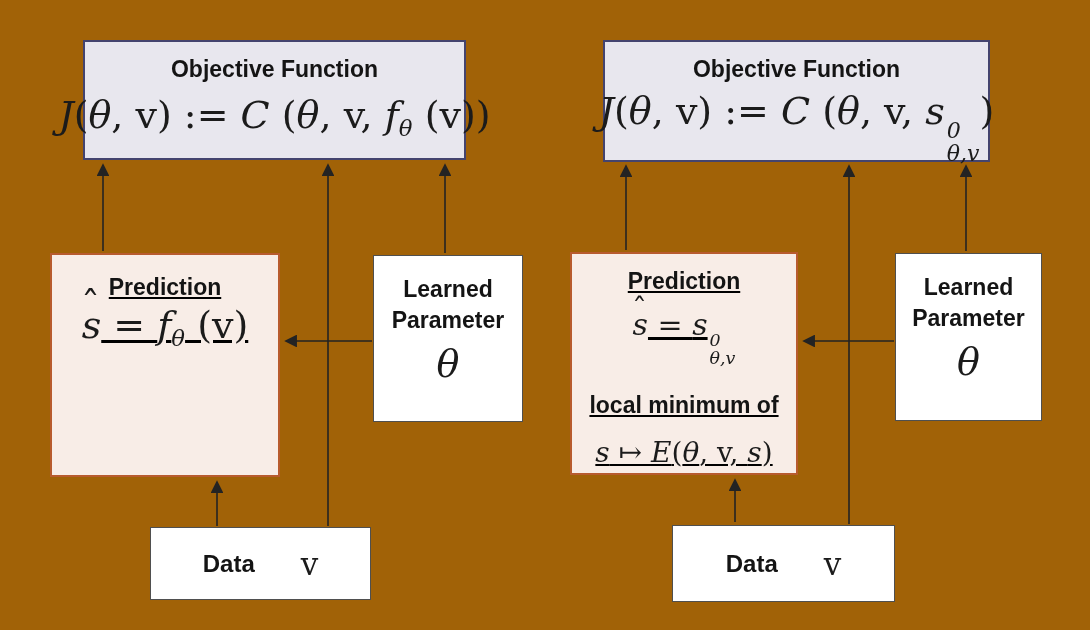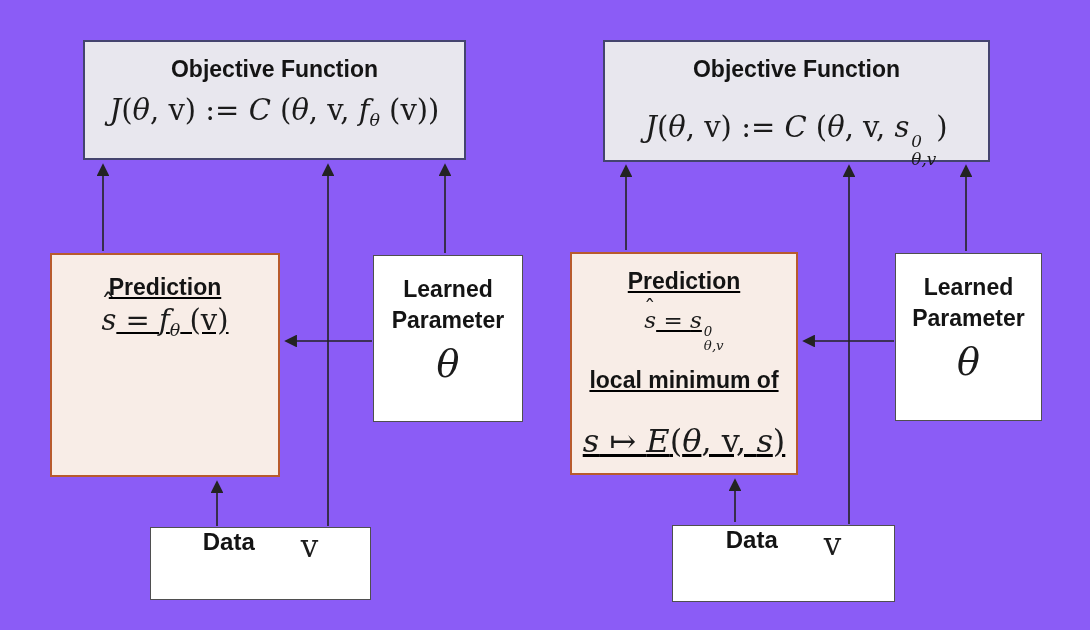--- a/index.html
+++ b/index.html
@@ -1,20 +1,20 @@
 <!DOCTYPE html>
 <html style="--objective_fill: #e8e7ee; --objective_border: #44446e; --prediction_fill: #f8ede7; --prediction_border: #b85b2e; --plain_fill: #ffffff; --plain_border: #4f4f4f; --arrow: #232323; --text: #141414; --math_text: #1b1b1b;"><head>
 <meta charset="utf-8">
 <style>
   html, body { margin: 0; padding: 0; background: #ffffff; }
   .canvas {
     position: relative;
     width: 1090px;
     height: 630px;
-    background: #8b5cf6;
+    background: #a16207;
     font-family: "Liberation Sans", sans-serif;
     overflow: hidden;
   }
   .arrow-layer {
     position: absolute;
     left: 0; top: 0;
     width: 1090px; height: 630px;
   }
   .box {
     position: absolute;
@@ -39,21 +39,21 @@
   }
   .box-title {
     font-size: 23px;
     font-weight: 600;
     color: var(--text, #141414);
     line-height: 1.35;
   }
   .math {
     font-family: "DejaVu Serif", serif;
     color: var(--math_text, #1b1b1b);
-    font-size: 29px;
+    font-size: 38px;
     white-space: nowrap;
   }
   .math .it { font-style: italic; }
   .math .up { font-style: normal; }
   .math sub {
     font-size: 0.60em;
     font-style: italic;
     vertical-align: -0.35em;
     line-height: 0;
   }
@@ -85,21 +85,21 @@
     font-size: 23px;
     font-weight: 600;
     color: var(--text, #141414);
     white-space: nowrap;
   }
   .symbol-theta { font-size: 38px; }
   .symbol-v { font-size: 31px; }
   .data-box-row {
     display: flex;
     flex-direction: row;
-    align-items: flex-start;
+    align-items: center;
     justify-content: center;
     gap: 46px;
     height: 100%;
   }
   .data-label { font-size: 24px; font-weight: 600; color: var(--text, #141414); }
 </style>
 </head>
 <body>
 
 <div class="canvas">
@@ -143,34 +143,34 @@
 
   <div class="box plain-box" style="left:150px; top:527px; width:221px; height:73px;">
     <div class="data-box-row">
       <span class="data-label">Data</span>
       <span class="math symbol-v"><span class="up">v</span></span>
     </div>
   </div>
 
   <div class="box objective-box" style="left:603px; top:40px; width:387px; height:122px; padding-top:12px;">
     <div class="box-title">Objective Function</div>
-    <div class="math" style="margin-top:25px;"><span class="it">J</span><span class="up">(</span><span class="it">θ</span><span class="up">, v) := </span><span class="it">C</span><span class="up"> (</span><span class="it">θ</span><span class="up">, v, </span><span class="it">s</span><span class="stack">
+    <div class="math" style="margin-top:4px;"><span class="it">J</span><span class="up">(</span><span class="it">θ</span><span class="up">, v) := </span><span class="it">C</span><span class="up"> (</span><span class="it">θ</span><span class="up">, v, </span><span class="it">s</span><span class="stack">
           <span class="ssup">0</span>
           <span class="ssub">θ,v</span>
         </span><span class="up">)</span></div>
   </div>
 
   <div class="box prediction-box" style="left:570px; top:252px; width:228px; height:223px; padding-top:12px; justify-content:flex-start;">
     <div class="box-title">Prediction</div>
-    <div class="math" style="font-size:23px; margin-top:10px;"><span class="hat">s</span><span class="up"> = </span><span class="it">s</span><span class="stack">
+    <div class="math" style="font-size:30px; margin-top:10px;"><span class="hat">s</span><span class="up"> = </span><span class="it">s</span><span class="stack">
           <span class="ssup">0</span>
           <span class="ssub">θ,v</span>
         </span></div>
-    <div class="note" style="margin-top:14px;">local minimum of</div>
-    <div class="math" style="font-size:32px; margin-top:28px;"><span class="it">s</span><span class="up"> ↦ </span><span class="it">E</span><span class="up">(</span><span class="it">θ</span><span class="up">, v, </span><span class="it">s</span><span class="up">)</span></div>
+    <div class="note" style="margin-top:25px;">local minimum of</div>
+    <div class="math" style="font-size:28px; margin-top:17px;"><span class="it">s</span><span class="up"> ↦ </span><span class="it">E</span><span class="up">(</span><span class="it">θ</span><span class="up">, v, </span><span class="it">s</span><span class="up">)</span></div>
   </div>
 
   <div class="box plain-box" style="left:895px; top:253px; width:147px; height:168px; padding-top:18px;">
     <div class="box-title">Learned</div>
     <div class="box-title">Parameter</div>
     <div class="math symbol-theta" style="margin-top:6px;"><span class="it">θ</span></div>
   </div>
 
   <div class="box plain-box" style="left:672px; top:525px; width:223px; height:77px;">
     <div class="data-box-row">

